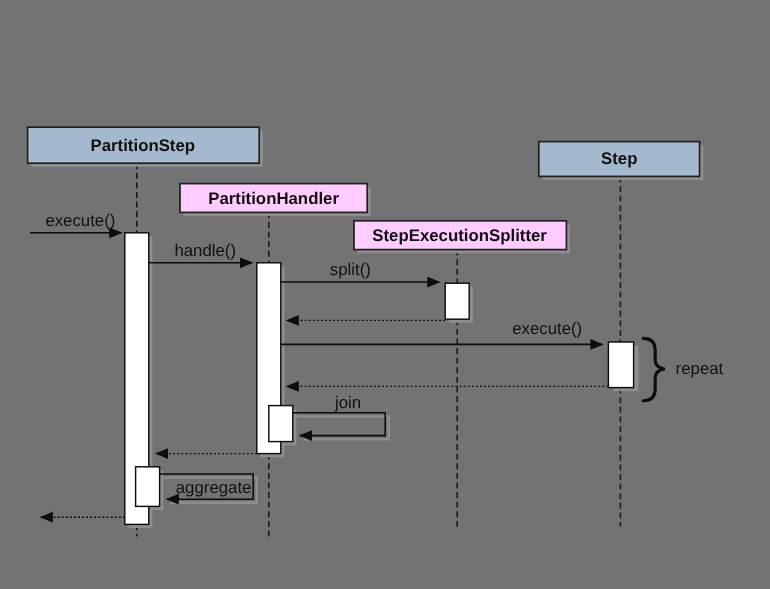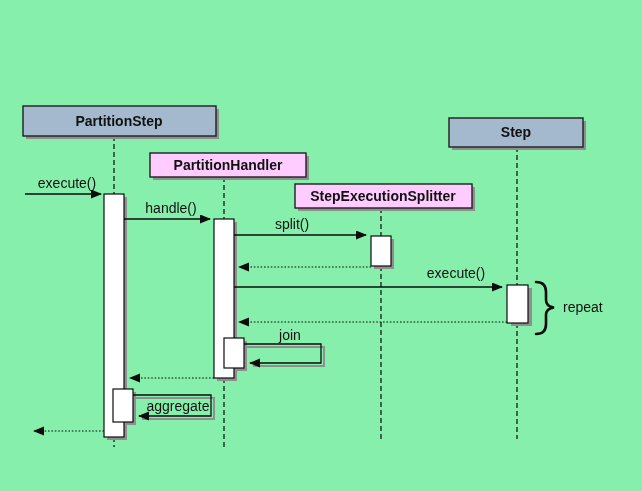--- a/index.html
+++ b/index.html
@@ -4,21 +4,21 @@
 <style>
   html, body {
     margin: 0;
     padding: 0;
     background: #ffffff;
   }
   #canvas {
     position: relative;
     width: 642px;
     height: 491px;
-    background: #86efac;
+    background: #737373;
     overflow: hidden;
   }
   svg { position: absolute; top: 0; left: 0; }
   text {
     font-family: "Liberation Sans", sans-serif;
     fill: #111111;
   }
   .hdr {
     font-size: 14px;
     font-weight: bold;

